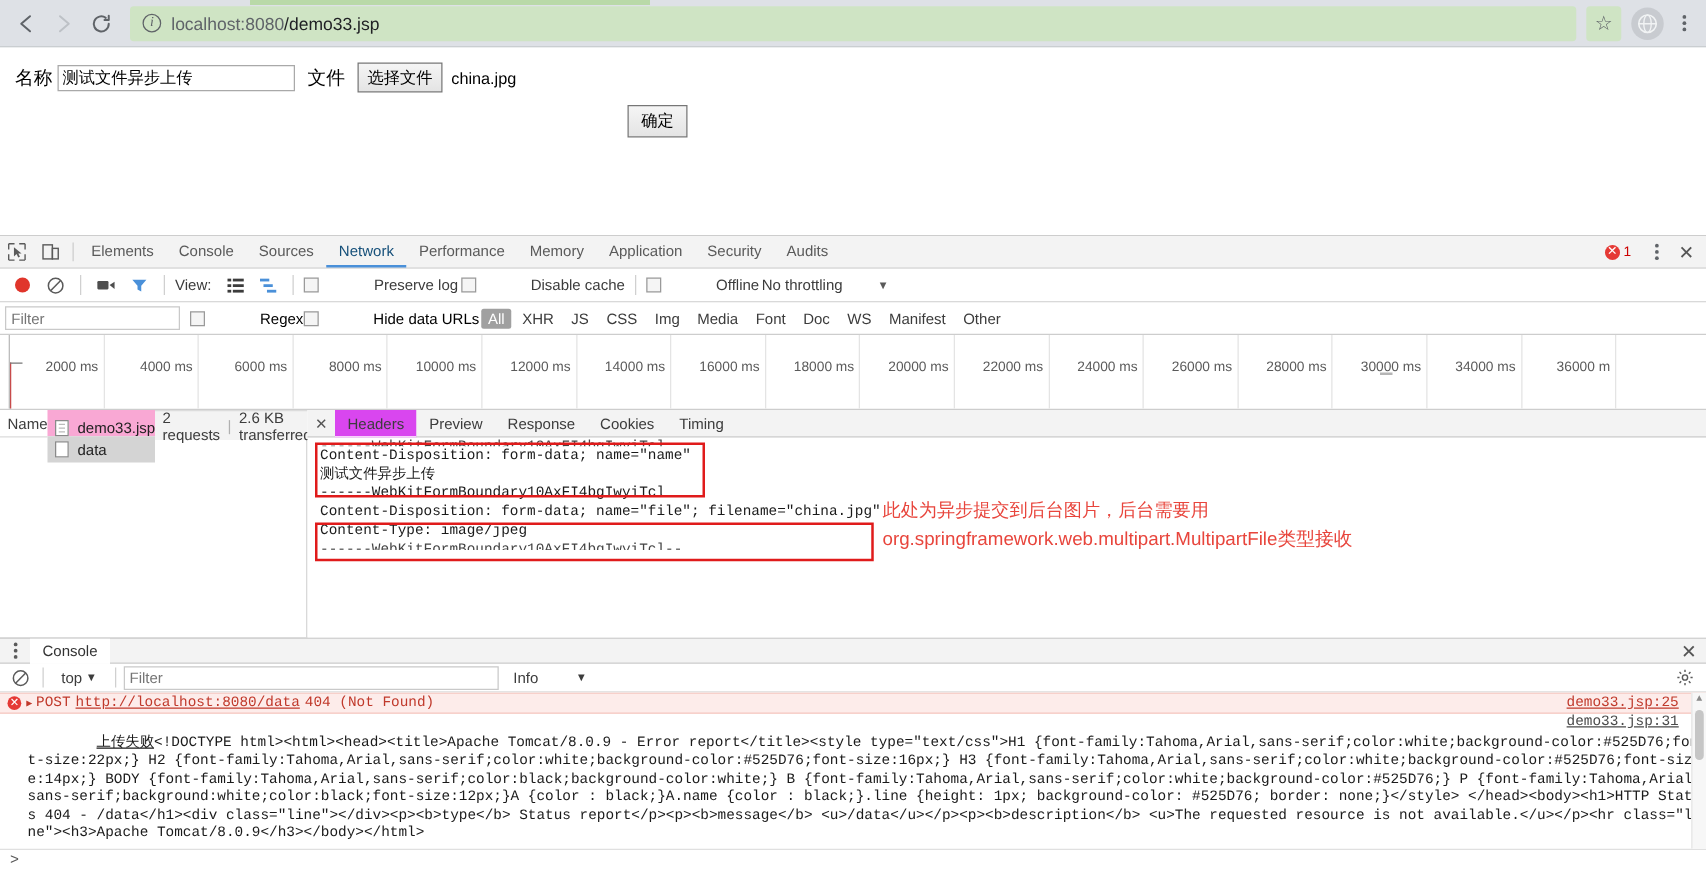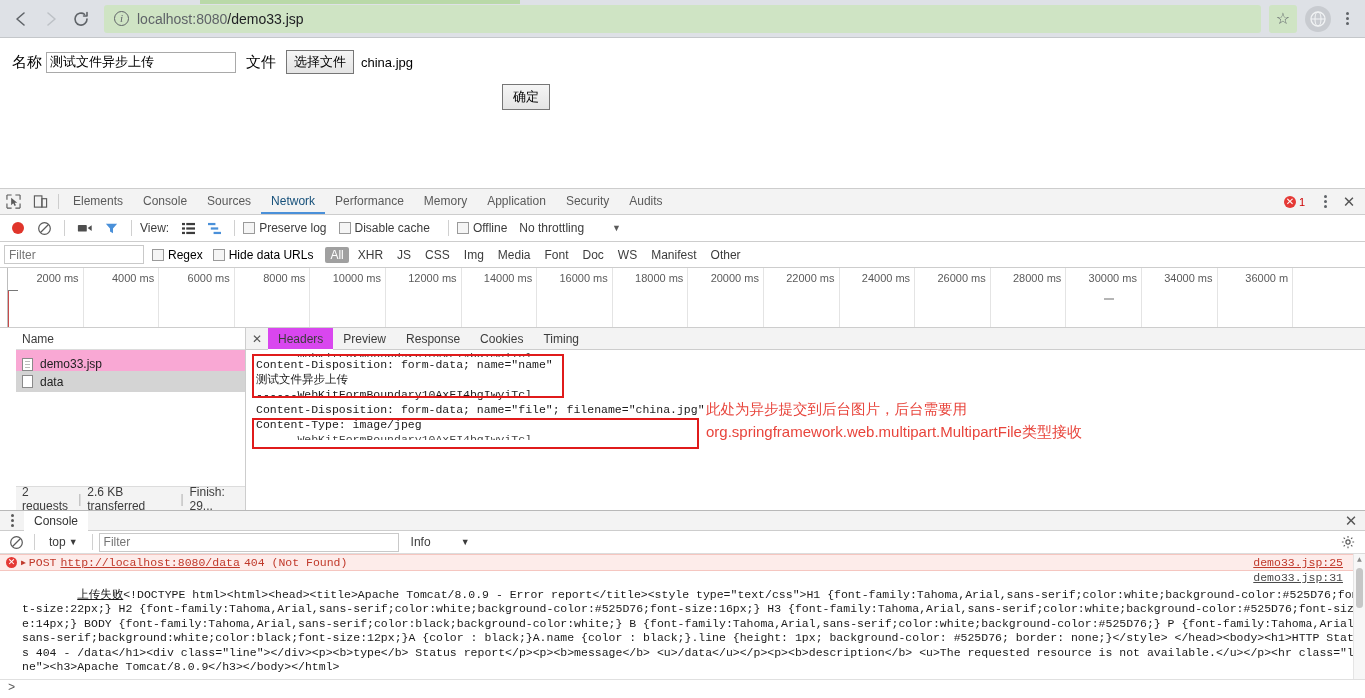--- a/index.html
+++ b/index.html
@@ -215,21 +215,21 @@
   .tb-label { color: #3c3c3c; margin-right: 5px; }
   .cbx {
     width: 12px; height: 12px;
     border: 1px solid #9a9a9a;
     background: #f5f5f5;
     display: inline-block;
     margin-right: 4px;
     flex: 0 0 auto;
     vertical-align: middle;
   }
-  .cb-item { display: flex; align-items: center; margin-right: 10px; cursor: pointer; white-space: nowrap;}
+  .cb-item { display: flex; align-items: center; cursor: pointer; white-space: nowrap; gap: 40px;}
   .throttle-sel { display:flex; align-items:center; cursor:pointer; }
   .caret { margin-left: 28px; color:#5a5a5a; font-size: 9px;}
 
   .dt-filterbar {
     height: 26px;
     display: flex;
     align-items: center;
     border-bottom: 1px solid #cdcdcd;
     padding: 0 4px;
     font-size: 12px;
@@ -265,21 +265,21 @@
   }
   .ov-ticks { position: absolute; inset: 0; display: flex; }
   .ov-cell {
     flex: 0 0 75.6px;
     border-right: 1px solid #e4e4e4;
     position: relative;
     height: 100%;
   }
   .ov-cell span {
     position: absolute;
-    right: 4px; top: 4px;
+    right: 4px; top: 20px;
     font-size: 11px;
     color: #5a5a5a;
     white-space: nowrap;
   }
   .ov-left-edge {
     position: absolute; left: 0; top: 0; bottom: 0; width: 8px;
     border-right: 1px solid #bdbdbd;
   }
   .ov-marker {
     position: absolute; left: 8px; top: 22px; bottom: 0;
@@ -292,23 +292,22 @@
   .ov-dash {
     position: absolute; left: 1104px; top: 30px;
     width: 10px; height: 2px; background: #b5b5b5;
   }
 
   
   .dt-split { flex: 1 1 auto; display: flex; min-height: 0; }
   .req-pane {
     width: 246px;
     border-right: 1px solid #cdcdcd;
-    display: flex; flex-direction: column;
-    background: #fff;
-    padding-left: 16px;
+    display: flex; 
+    background: #fff;
   }
   .req-head {
     height: 22px;
     border-bottom: 1px solid #dcdcdc;
     font-size: 12px; color: #3c3c3c;
     display: flex; align-items: center;
     padding-left: 6px;
   }
   .req-list { flex: 1 1 auto; }
   .req-row {

